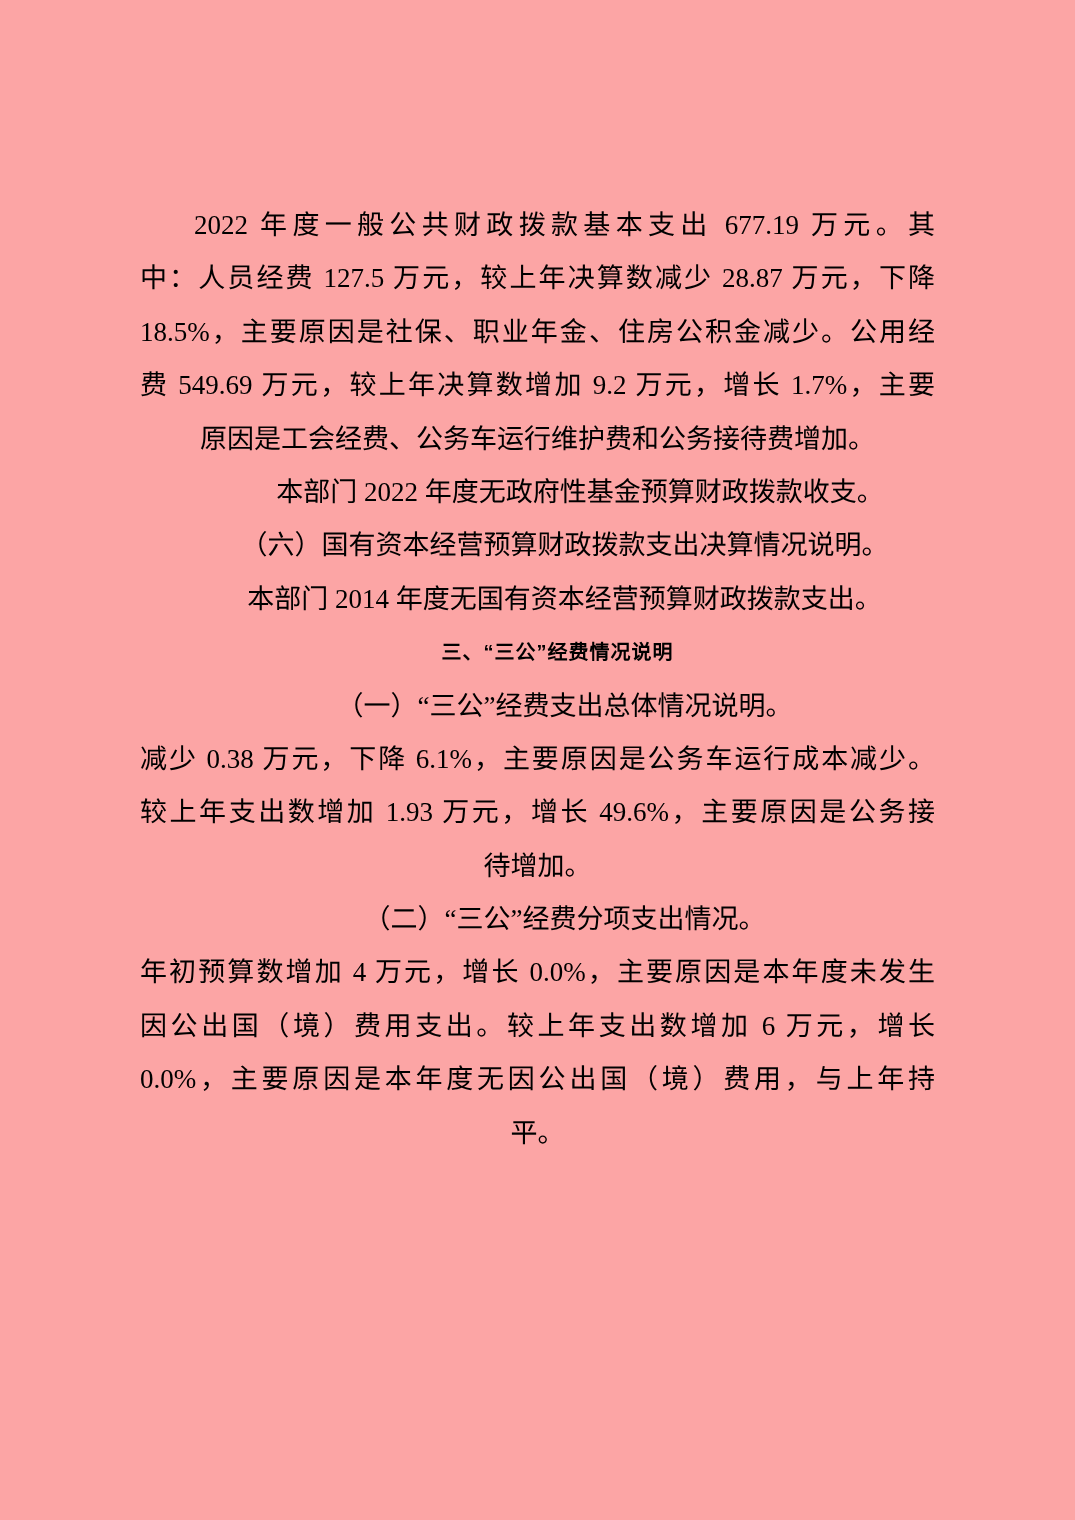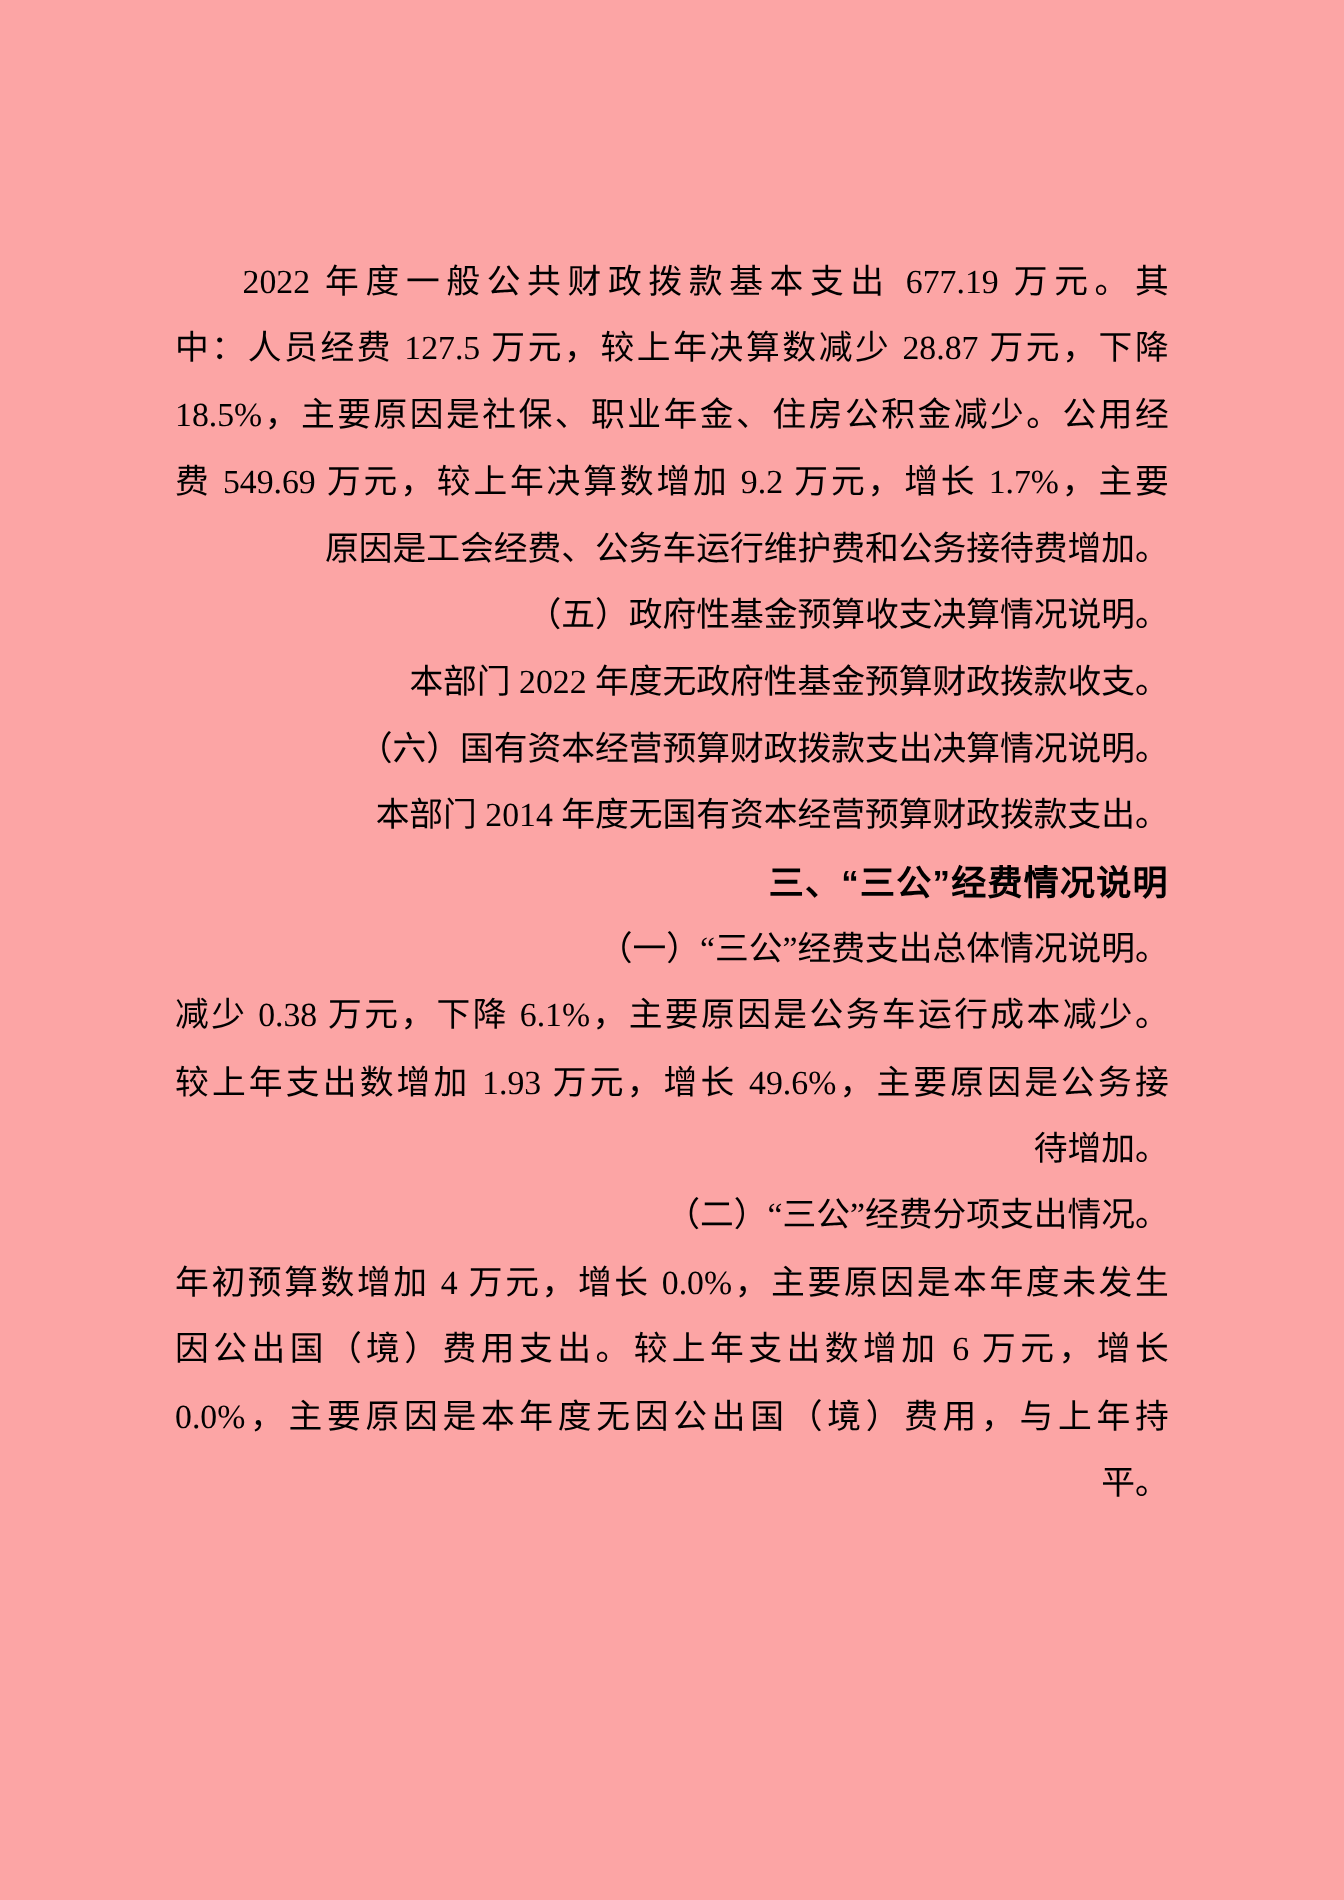--- a/index.html
+++ b/index.html
@@ -18,52 +18,51 @@
     position: absolute;
     left: 140px; top: 199px;
     width: 795px;
   }
   .line {
     font-family: "Liberation Serif", "DejaVu Serif", serif;
     font-size: 27px;
     line-height: 53.4px;
     height: 53.4px;
     color: #000000;
-    text-align: right;
+    text-align: center;
     overflow: hidden;
     white-space: normal;
   }
   
   .j {
     text-align: justify;
     text-align-last: justify;
   }
   
   .i2 { text-indent: 2em; }
   
   .i3 { text-indent: 3.15em; }
   
   .heading {
     font-family: "Liberation Sans", "DejaVu Sans", sans-serif;
     font-weight: bold;
-    font-size: 28px;
+    font-size: 20px;
     letter-spacing: 1px;
   }
 </style>
 </head>
 <body>
 
 <div class="page">
   <div class="textblock">
     <div class="line i2 j">2022 年度一般公共财政拨款基本支出 677.19 万元。其</div>
     <div class="line j">中：人员经费 127.5 万元，较上年决算数减少 28.87 万元，下降</div>
     <div class="line j">18.5%，主要原因是社保、职业年金、住房公积金减少。公用经</div>
     <div class="line j">费 549.69 万元，较上年决算数增加 9.2 万元，增长 1.7%，主要</div>
     <div class="line">原因是工会经费、公务车运行维护费和公务接待费增加。</div>
-    <div class="line i2">（五）政府性基金预算收支决算情况说明。</div>
     <div class="line i3">本部门 2022 年度无政府性基金预算财政拨款收支。</div>
     <div class="line i2">（六）国有资本经营预算财政拨款支出决算情况说明。</div>
     <div class="line i2">本部门 2014 年度无国有资本经营预算财政拨款支出。</div>
     <div class="line i2 heading">三、“三公”经费情况说明</div>
     <div class="line i2">（一）“三公”经费支出总体情况说明。</div>
     <div class="line j">减少 0.38 万元，下降 6.1%，主要原因是公务车运行成本减少。</div>
     <div class="line j">较上年支出数增加 1.93 万元，增长 49.6%，主要原因是公务接</div>
     <div class="line">待增加。</div>
     <div class="line i2">（二）“三公”经费分项支出情况。</div>
     <div class="line j">年初预算数增加 4 万元，增长 0.0%，主要原因是本年度未发生</div>

